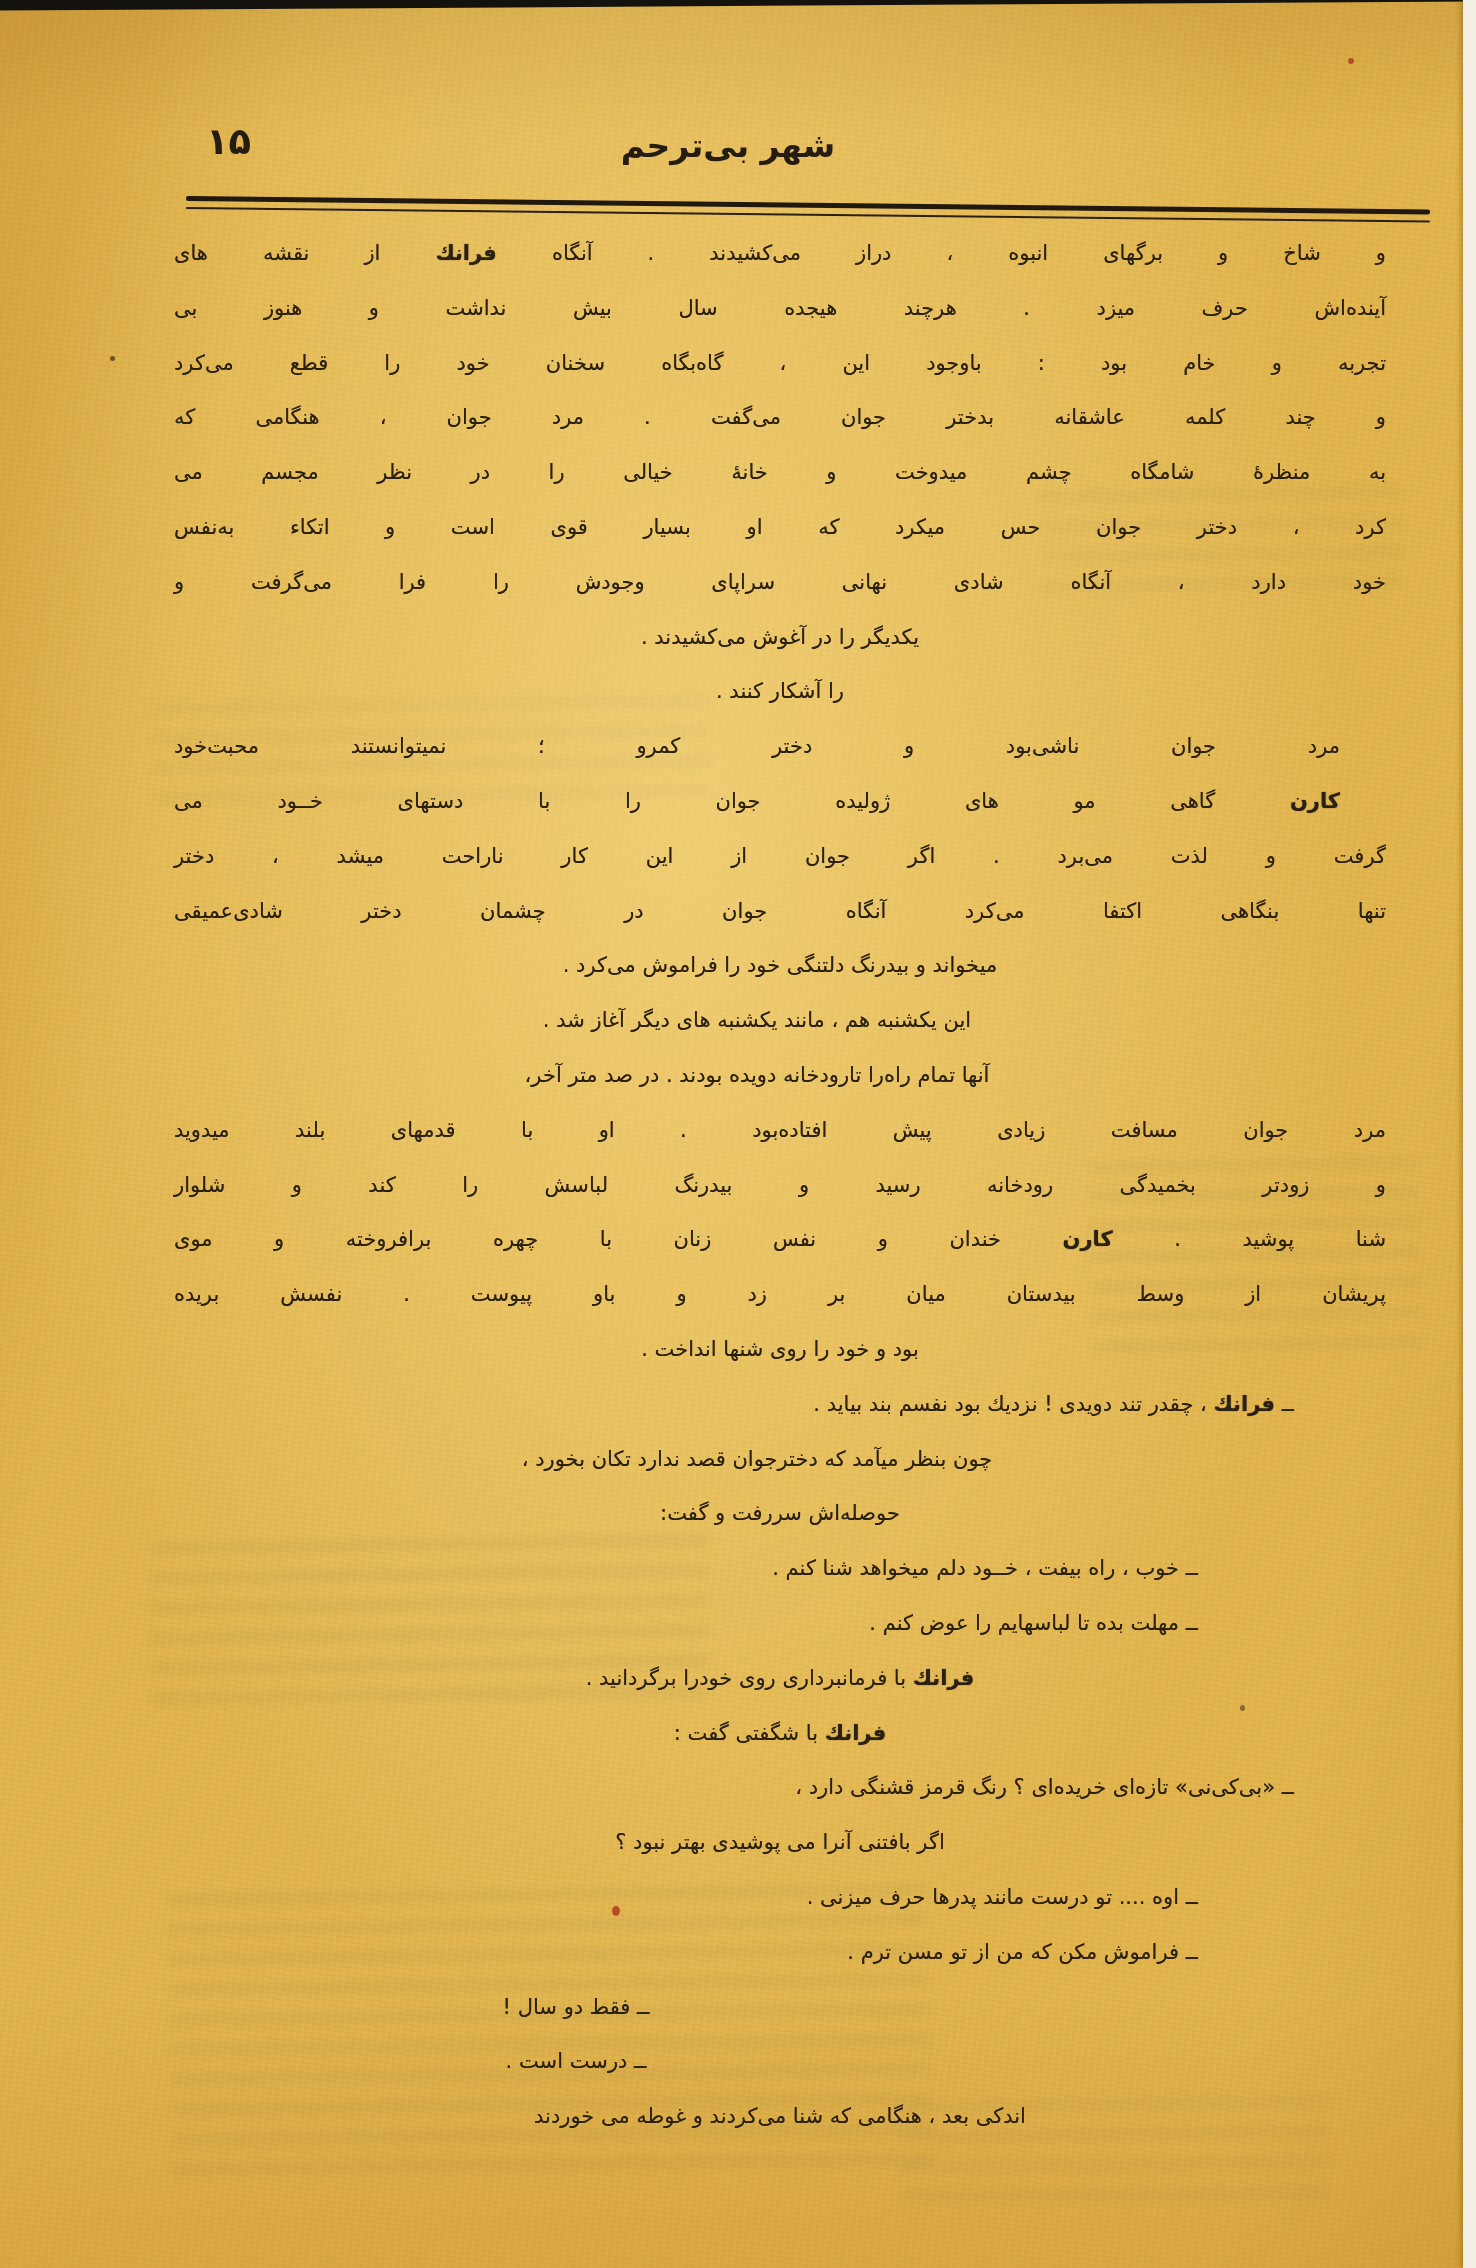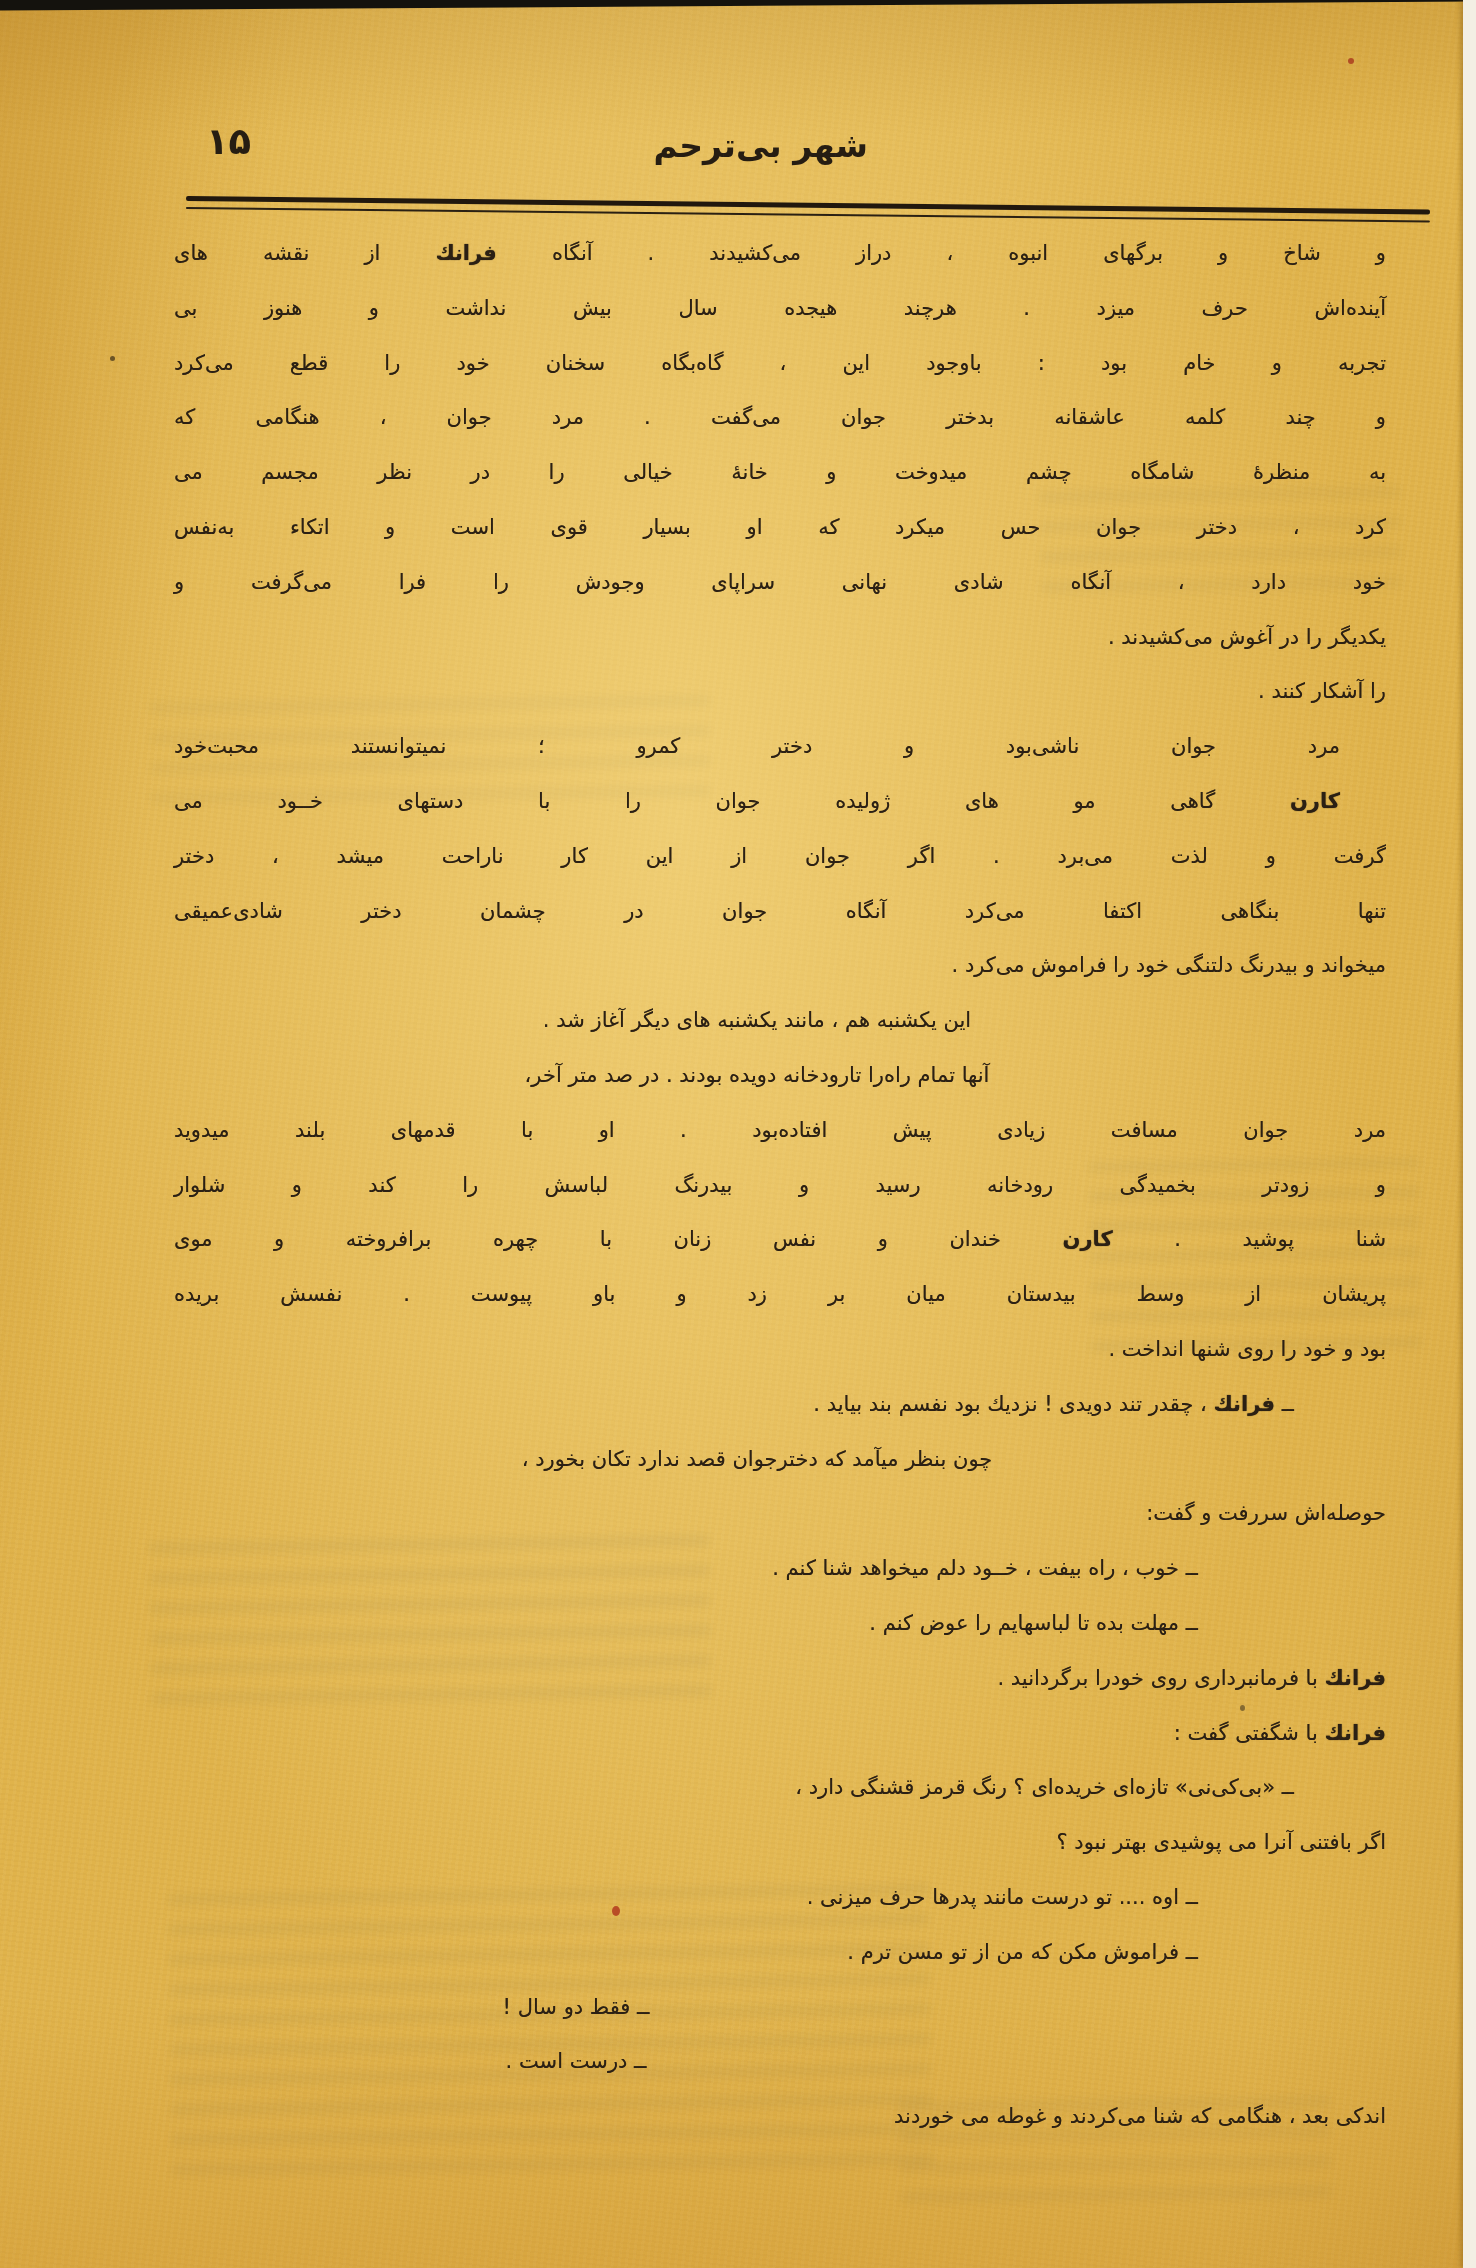--- a/index.html
+++ b/index.html
@@ -23,21 +23,21 @@
   }
   .edge-top{position:absolute;top:-6px;left:-4px;width:1490px;height:12px;background:#14120d;transform:rotate(-.35deg);}
   .edge-right{position:absolute;top:0;right:0;width:13px;height:2268px;background:#f3efe4;box-shadow:-3px 0 4px rgba(120,80,10,.35);}
   .content{position:absolute;inset:0;margin-left:28px;}
   
   .page-number{
     position:absolute;top:120px;left:178px;
     font-size:37px;font-weight:bold;color:#261d12;direction:rtl;
   }
   .page-title{
-    position:absolute;top:126px;left:560px;width:280px;text-align:right;
+    position:absolute;top:126px;left:560px;width:280px;text-align:center;
     font-size:33px;font-weight:bold;color:#261d12;direction:rtl;
   }
   .header-rule{
     position:absolute;left:158px;top:196px;width:1244px;height:14px;
     transform:rotate(.62deg);transform-origin:left center;
   }
   .header-rule .thick{height:5px;background:#21180e;border-radius:2px;}
   .header-rule .thin{height:2px;background:#2a2013;margin-top:6px;border-radius:2px;}
   
   .text-block{
@@ -46,21 +46,21 @@
   }
   .line{
     height:54.8px;line-height:54.8px;font-size:21px;
     white-space:normal;letter-spacing:.2px;
     text-shadow:0 0 .6px rgba(43,32,20,.55);
   }
   .line b{font-weight:bold;text-shadow:0 0 1.1px rgba(30,22,12,.8);}
   .full {text-align:justify;text-align-last:justify;}
   .open {text-align:justify;text-align-last:justify;padding-right:46px;}
   .openr{text-align:center;padding-right:46px;}
-  .end  {text-align:right;}
+  .end  {text-align:center;}
   .dialog     {text-align:right;padding-right:92px;}
   .dialog-mid {text-align:right;padding-right:188px;}
   .dialog-deep{text-align:center;padding-right:408px;}
   
   .smudge{
     position:absolute;pointer-events:none;opacity:.5;filter:blur(5px);
     background:repeating-linear-gradient(0deg, rgba(92,92,72,.16) 0 11px, rgba(0,0,0,0) 11px 30px);
     transform:rotate(-.8deg);
   }
   .sm1{left:1040px;top:470px;width:360px;height:120px;opacity:.35;}

